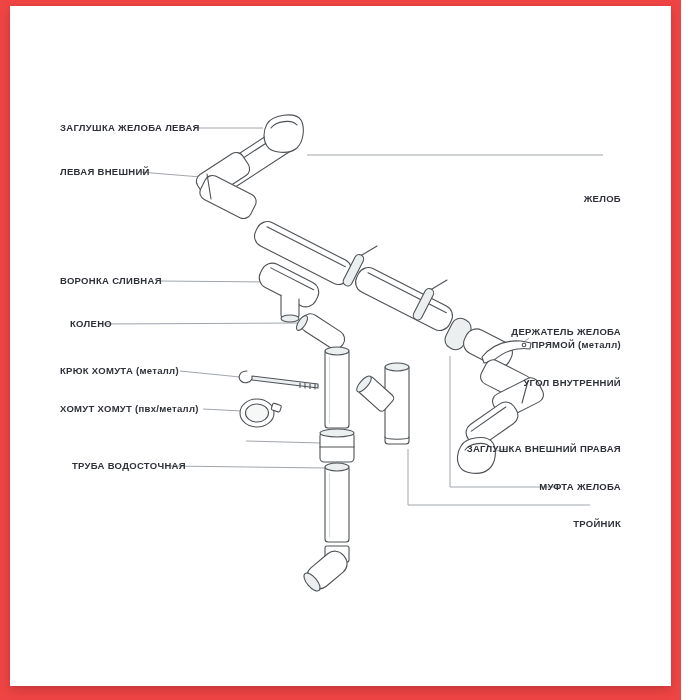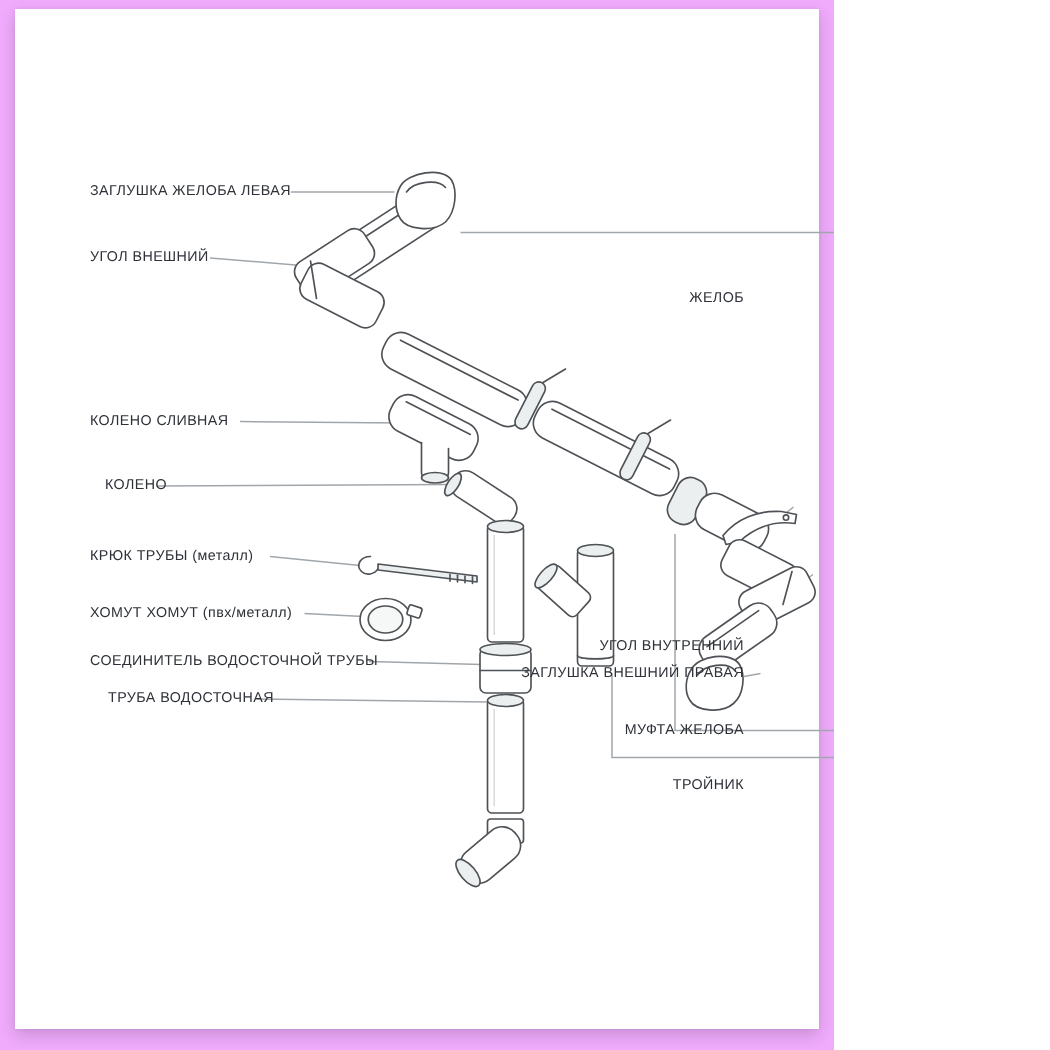--- a/index.html
+++ b/index.html
@@ -1,19 +1,19 @@
 <!DOCTYPE html>
 <html><head>
 <meta charset="utf-8">
 <style>
   * { margin:0; padding:0; box-sizing:border-box; }
   html,body { width:700px; height:700px; background:#ffffff; }
   .page {
-    position:relative; width:556px; height:700px; background:#f0abfc;
-    font-family:"Liberation Sans", sans-serif; overflow:hidden;
+    position:relative; width:681px; height:700px; background:#ef4444;
+    font-family:"Liberation Sans", sans-serif; overflow:hidden;font-weight:bold;
   }
   .sheet {
     position:absolute; left:10px; top:6px; right:10px; bottom:14px;
     background:#ffffff;
     box-shadow:0 4px 10px rgba(0,0,0,0.16), 0 0 2px rgba(0,0,0,0.07);
   }
   svg.art { position:absolute; left:0; top:0; }
   .lbl {
     position:absolute; font-size:9.5px; letter-spacing:0.3px;
     color:#2e3138; white-space:nowrap; line-height:13px;
@@ -168,26 +168,29 @@
 
       <g>
         <ellipse cx="257" cy="413" rx="17" ry="14"></ellipse>
         <ellipse cx="257" cy="413" rx="11.5" ry="9" fill="#f6f7f7"></ellipse>
         <rect x="272" y="404" width="9" height="7" rx="1.5" transform="rotate(18 276 407)"></rect>
       </g>
     </g>
   </svg>
 
   <div class="lbl" style="left:60px; top:121px;">ЗАГЛУШКА ЖЕЛОБА ЛЕВАЯ</div>
-  <div class="lbl" style="left:60px; top:165px;">УГОЛ ВНЕШНИЙ</div>
-  <div class="lbl" style="left:60px; top:274px;">КОЛЕНО СЛИВНАЯ</div>
+  <div class="lbl" style="left:60px; top:165px;">ЛЕВАЯ ВНЕШНИЙ</div>
+  <div class="lbl" style="left:60px; top:274px;">ВОРОНКА СЛИВНАЯ</div>
   <div class="lbl" style="left:60px; top:317px;margin-left:10px;">КОЛЕНО</div>
-  <div class="lbl" style="left:60px; top:364px;">КРЮК ТРУБЫ (металл)</div>
+  <div class="lbl" style="left:60px; top:364px;">КРЮК ХОМУТА (металл)</div>
   <div class="lbl" style="left:60px; top:402px;">ХОМУТ ХОМУТ (пвх/металл)</div>
-  <div class="lbl" style="left:60px; top:434px;">СОЕДИНИТЕЛЬ ВОДОСТОЧНОЙ ТРУБЫ</div>
   <div class="lbl" style="left:72px; top:459px;">ТРУБА ВОДОСТОЧНАЯ</div>
 
   <div class="lbl right" style="right:60px; top:148px;margin-top:44px;">ЖЕЛОБ</div>
-  <div class="lbl right" style="right:60px; top:376px;margin-top:48px;">УГОЛ ВНУТРЕННИЙ</div>
+  <div class="lbl right" style="right:60px; top:325px;">
+    <span style="display:block;">ДЕРЖАТЕЛЬ ЖЕЛОБА</span>
+    <span style="display:block;">ПРЯМОЙ (металл)</span>
+  </div>
+  <div class="lbl right" style="right:60px; top:376px;">УГОЛ ВНУТРЕННИЙ</div>
   <div class="lbl right" style="right:60px; top:442px;">ЗАГЛУШКА ВНЕШНИЙ ПРАВАЯ</div>
   <div class="lbl right" style="right:60px; top:480px;">МУФТА ЖЕЛОБА</div>
   <div class="lbl right" style="right:60px; top:517px;text-align:right;">ТРОЙНИК</div>
 </div>
 
 </body></html>

